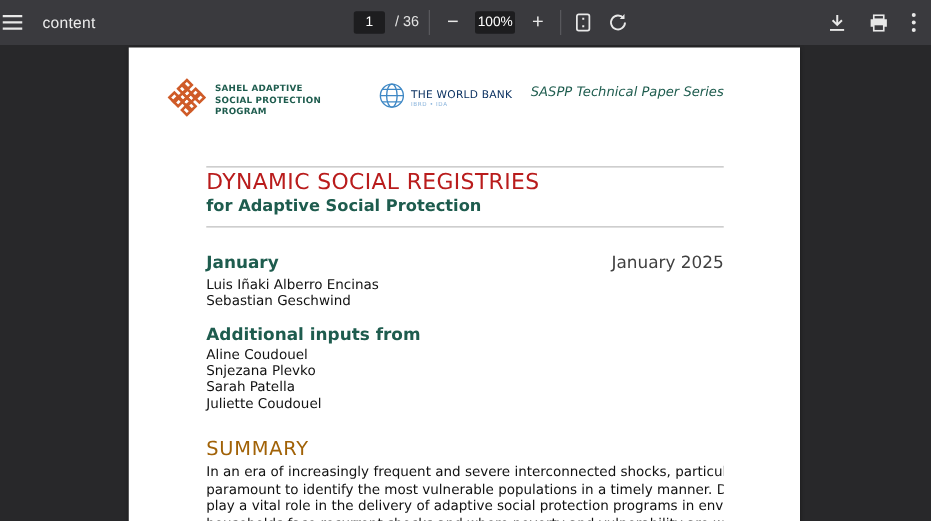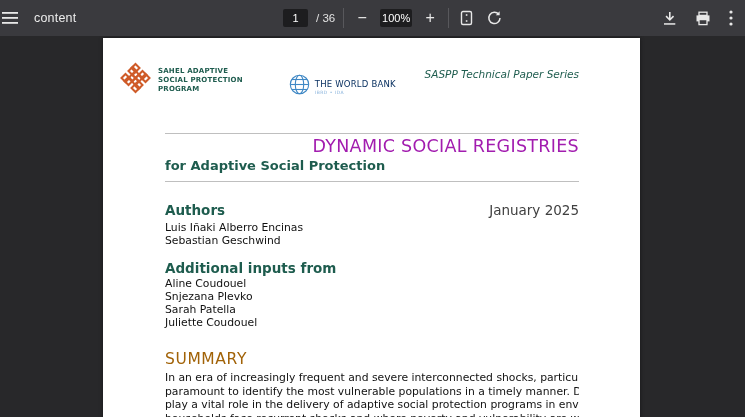--- a/index.html
+++ b/index.html
@@ -41,38 +41,38 @@
   
   .viewer { position:absolute; left:0; top:36px; width:745px; height:381px; background:#28282a; overflow:hidden; }
   .page {
     position:absolute; left:103px; top:2px; width:537px; height:700px;
     background:#ffffff;
     box-shadow:0 0 4px rgba(0,0,0,.45);
     font-family:"DejaVu Sans", sans-serif;
     color:#1a1a1a;
   }
 
-  .logos { position:absolute; left:16px; top:23px; display:flex; align-items:flex-end; }
+  .logos { position:absolute; left:30px; top:23px; display:flex; align-items:flex-start; }
   .saspp-logo { display:flex; align-items:center; gap:6px; }
   .saspp-text { font-size:7px; font-weight:bold; line-height:9px; letter-spacing:.2px; color:#1e5c4e; }
   .wb-logo { display:flex; align-items:center; gap:5px; margin-left:46px; margin-top:5px; }
   .wb-text-name { font-size:8.5px; font-weight:normal; color:#0a3161; letter-spacing:.2px; }
   .wb-text-sub  { font-size:4.5px; color:#8ab4dc; letter-spacing:.5px; margin-top:1px; }
 
   .series {
     position:absolute; top:30px; right:61px;
     font-size:10.5px; font-style:italic; color:#1e5c4e;
   }
 
   .hr { position:absolute; left:62px; right:61px; height:1px; background:#bfbfbf; }
   .hr1 { top:95px; } .hr2 { top:143px; }
 
   .doc-title {
     position:absolute; top:98px; left:62px; right:61px;
-    text-align:right; font-size:17.5px; color:#a21caf; letter-spacing:.3px;
+    text-align:left; font-size:17.5px; color:#b91c1c; letter-spacing:.3px;
   }
   .doc-subtitle {
     position:absolute; top:120px; left:62px; right:61px;
     text-align:left; font-size:13px; font-weight:bold; color:#1e5c4e;
   }
 
   .authors-row { position:absolute; top:164px; left:62px; right:61px; display:flex; justify-content:space-between; align-items:baseline; }
   .h-green { font-size:13.5px; font-weight:bold; color:#1e5c4e; }
   .date { font-size:13.5px; color:#404040; }
   .names { position:absolute; left:62px; font-size:10.8px; line-height:13px; color:#111; }
@@ -212,21 +212,21 @@
     </div>
 
     <div class="series">SASPP Technical Paper Series</div>
 
     <div class="hr hr1"></div>
     <div class="doc-title">DYNAMIC SOCIAL REGISTRIES</div>
     <div class="doc-subtitle">for Adaptive Social Protection</div>
     <div class="hr hr2"></div>
 
     <div class="authors-row">
-      <span class="h-green">Authors</span>
+      <span class="h-green">January</span>
       <span class="date">January 2025</span>
     </div>
     <div class="names names-authors">
       <div>Luis Iñaki Alberro Encinas</div>
       <div>Sebastian Geschwind</div>
     </div>
 
     <div class="h-green additional-h">Additional inputs from</div>
     <div class="names names-additional">
       <div>Aline Coudouel</div>

